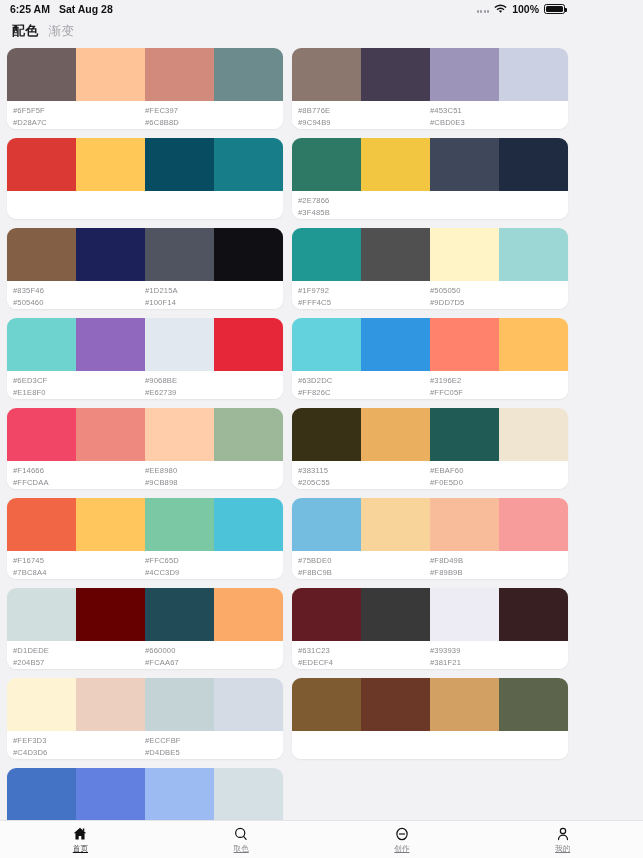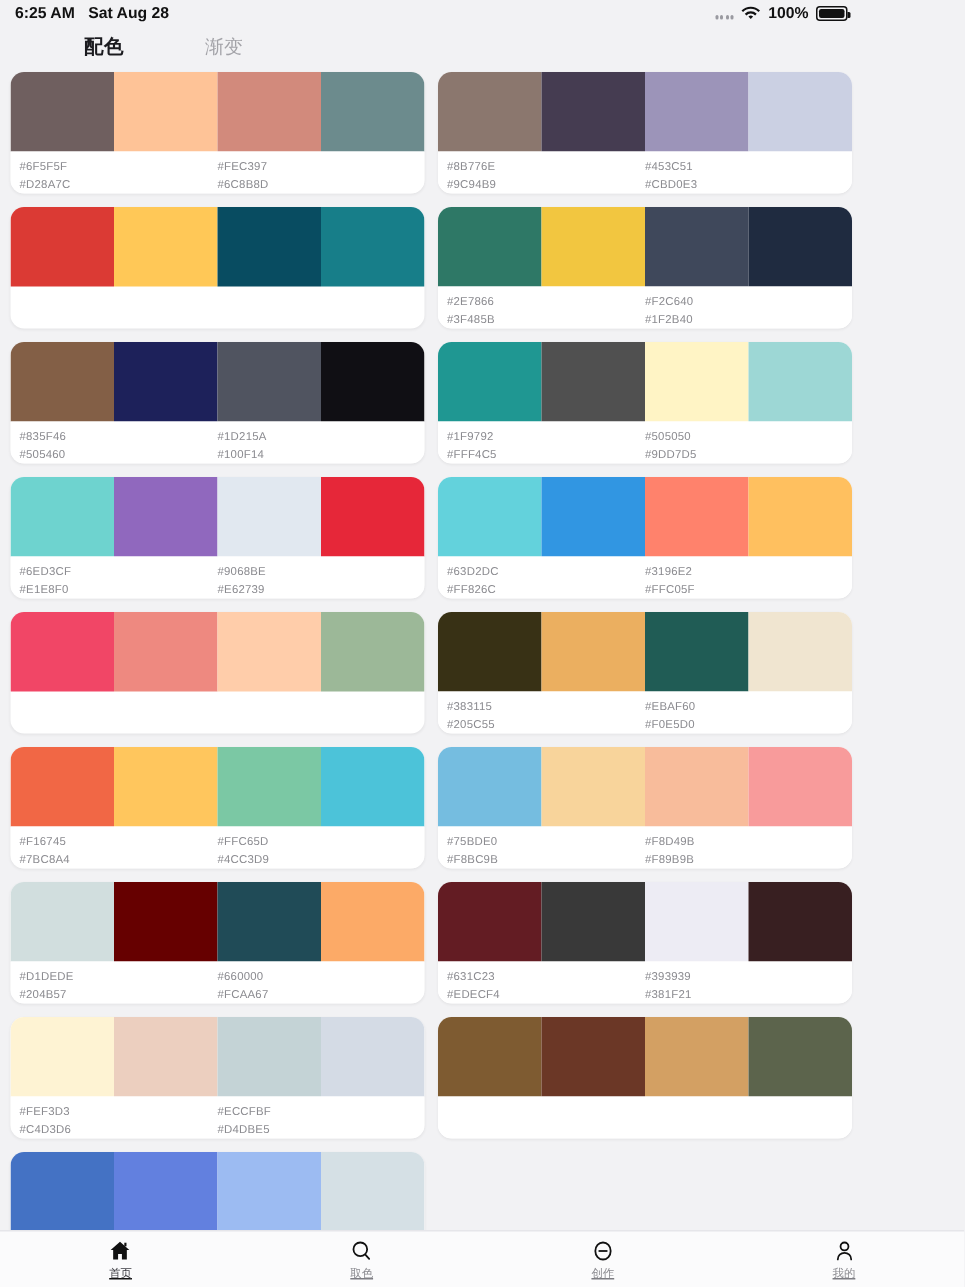--- a/index.html
+++ b/index.html
@@ -32,21 +32,21 @@
     content: ""; position: absolute; right: -3px; top: 3px; width: 1.6px; height: 4px;
     background: #111; border-radius: 0 1px 1px 0;
   }
   .batt b { display: block; height: 100%; background: #111; border-radius: 1.5px; }
 
   
   .header {
     height: 26px; display: flex; align-items: center; gap: 10px;
     padding: 0 12px; background: #f2f2f4;
   }
-  .tab { font-size: 12.5px; color: #a3a3a8; letter-spacing: .3px; margin-left: 44px; }
+  .tab { font-size: 12.5px; color: #a3a3a8; letter-spacing: .3px; }
   .tab.active { color: #1b1b1f; font-weight: bold; font-size: 13px; }
 
   
   .grid {
     padding: 4px 7px 0 7px;
     display: grid; grid-template-columns: 1fr 1fr; column-gap: 9px; row-gap: 9px;
     height: 813px; overflow: hidden; align-content: start;
   }
   .card {
     background: #fff; border-radius: 9px; overflow: hidden;
@@ -167,24 +167,20 @@
           <span title="#2E7866" style="background: rgb(46, 120, 102);"></span>
           <span title="#F2C640" style="background: rgb(242, 198, 64);"></span>
           <span title="#3F485B" style="background: rgb(63, 72, 91);"></span>
           <span title="#1F2B40" style="background: rgb(31, 43, 64);"></span>
         </div>
         <div class="labels">
           <div class="labelcol">
             <div>#2E7866</div>
             <div>#3F485B</div>
           </div>
-          <div class="labelcol">
-            <div>#F2C640</div>
-            <div>#1F2B40</div>
-          </div>
         </div>
       </div>
       <div class="card">
         <div class="swatches">
           <span title="#835F46" style="background: rgb(131, 95, 70);"></span>
           <span title="#1D215A" style="background: rgb(29, 33, 90);"></span>
           <span title="#505460" style="background: rgb(80, 84, 96);"></span>
           <span title="#100F14" style="background: rgb(16, 15, 20);"></span>
         </div>
         <div class="labels">
@@ -251,20 +247,30 @@
             <div>#FFC05F</div>
           </div>
         </div>
       </div>
       <div class="card">
         <div class="swatches">
           <span title="#F14666" style="background: rgb(241, 70, 102);"></span>
           <span title="#EE8980" style="background: rgb(238, 137, 128);"></span>
           <span title="#FFCDAA" style="background: rgb(255, 205, 170);"></span>
           <span title="#9CB898" style="background: rgb(156, 184, 152);"></span>
+        </div>
+        <div class="labels">
+          <div class="labelcol">
+            <div>#F14666</div>
+            <div>#FFCDAA</div>
+          </div>
+          <div class="labelcol">
+            <div>#EE8980</div>
+            <div>#9CB898</div>
+          </div>
         </div>
       </div>
       <div class="card">
         <div class="swatches">
           <span title="#383115" style="background: rgb(56, 49, 21);"></span>
           <span title="#EBAF60" style="background: rgb(235, 175, 96);"></span>
           <span title="#205C55" style="background: rgb(32, 92, 85);"></span>
           <span title="#F0E5D0" style="background: rgb(240, 229, 208);"></span>
         </div>
         <div class="labels">

